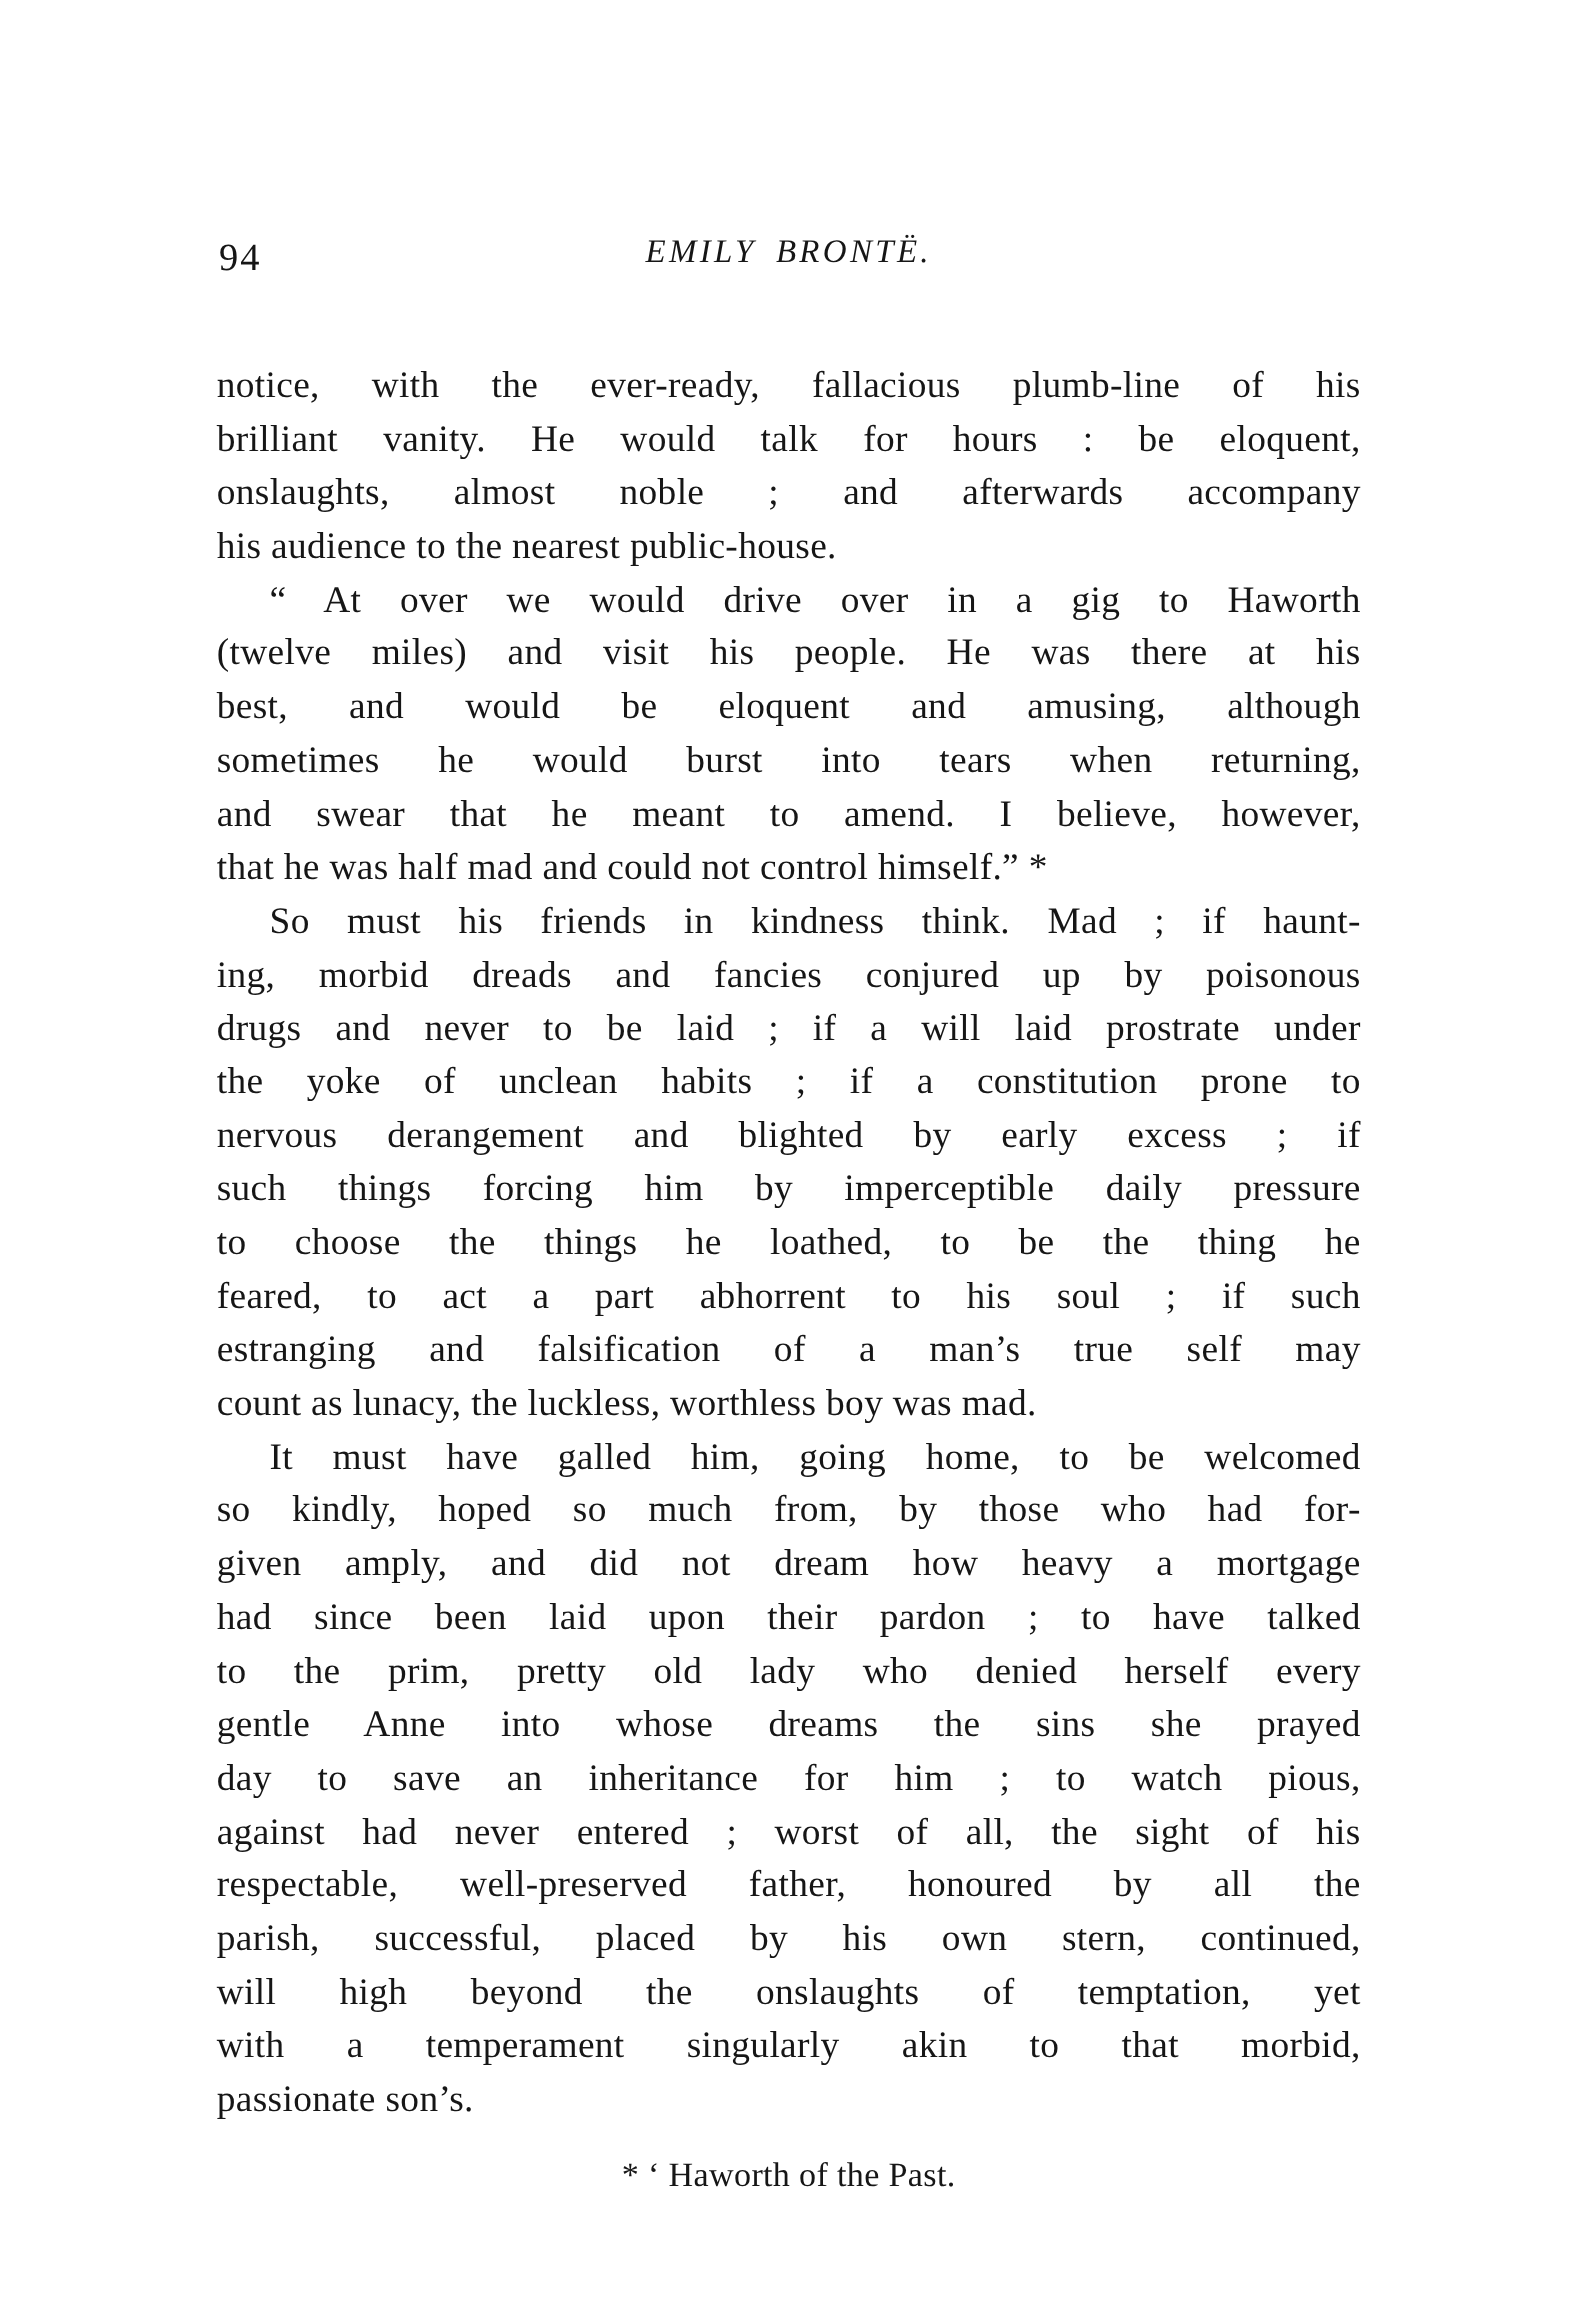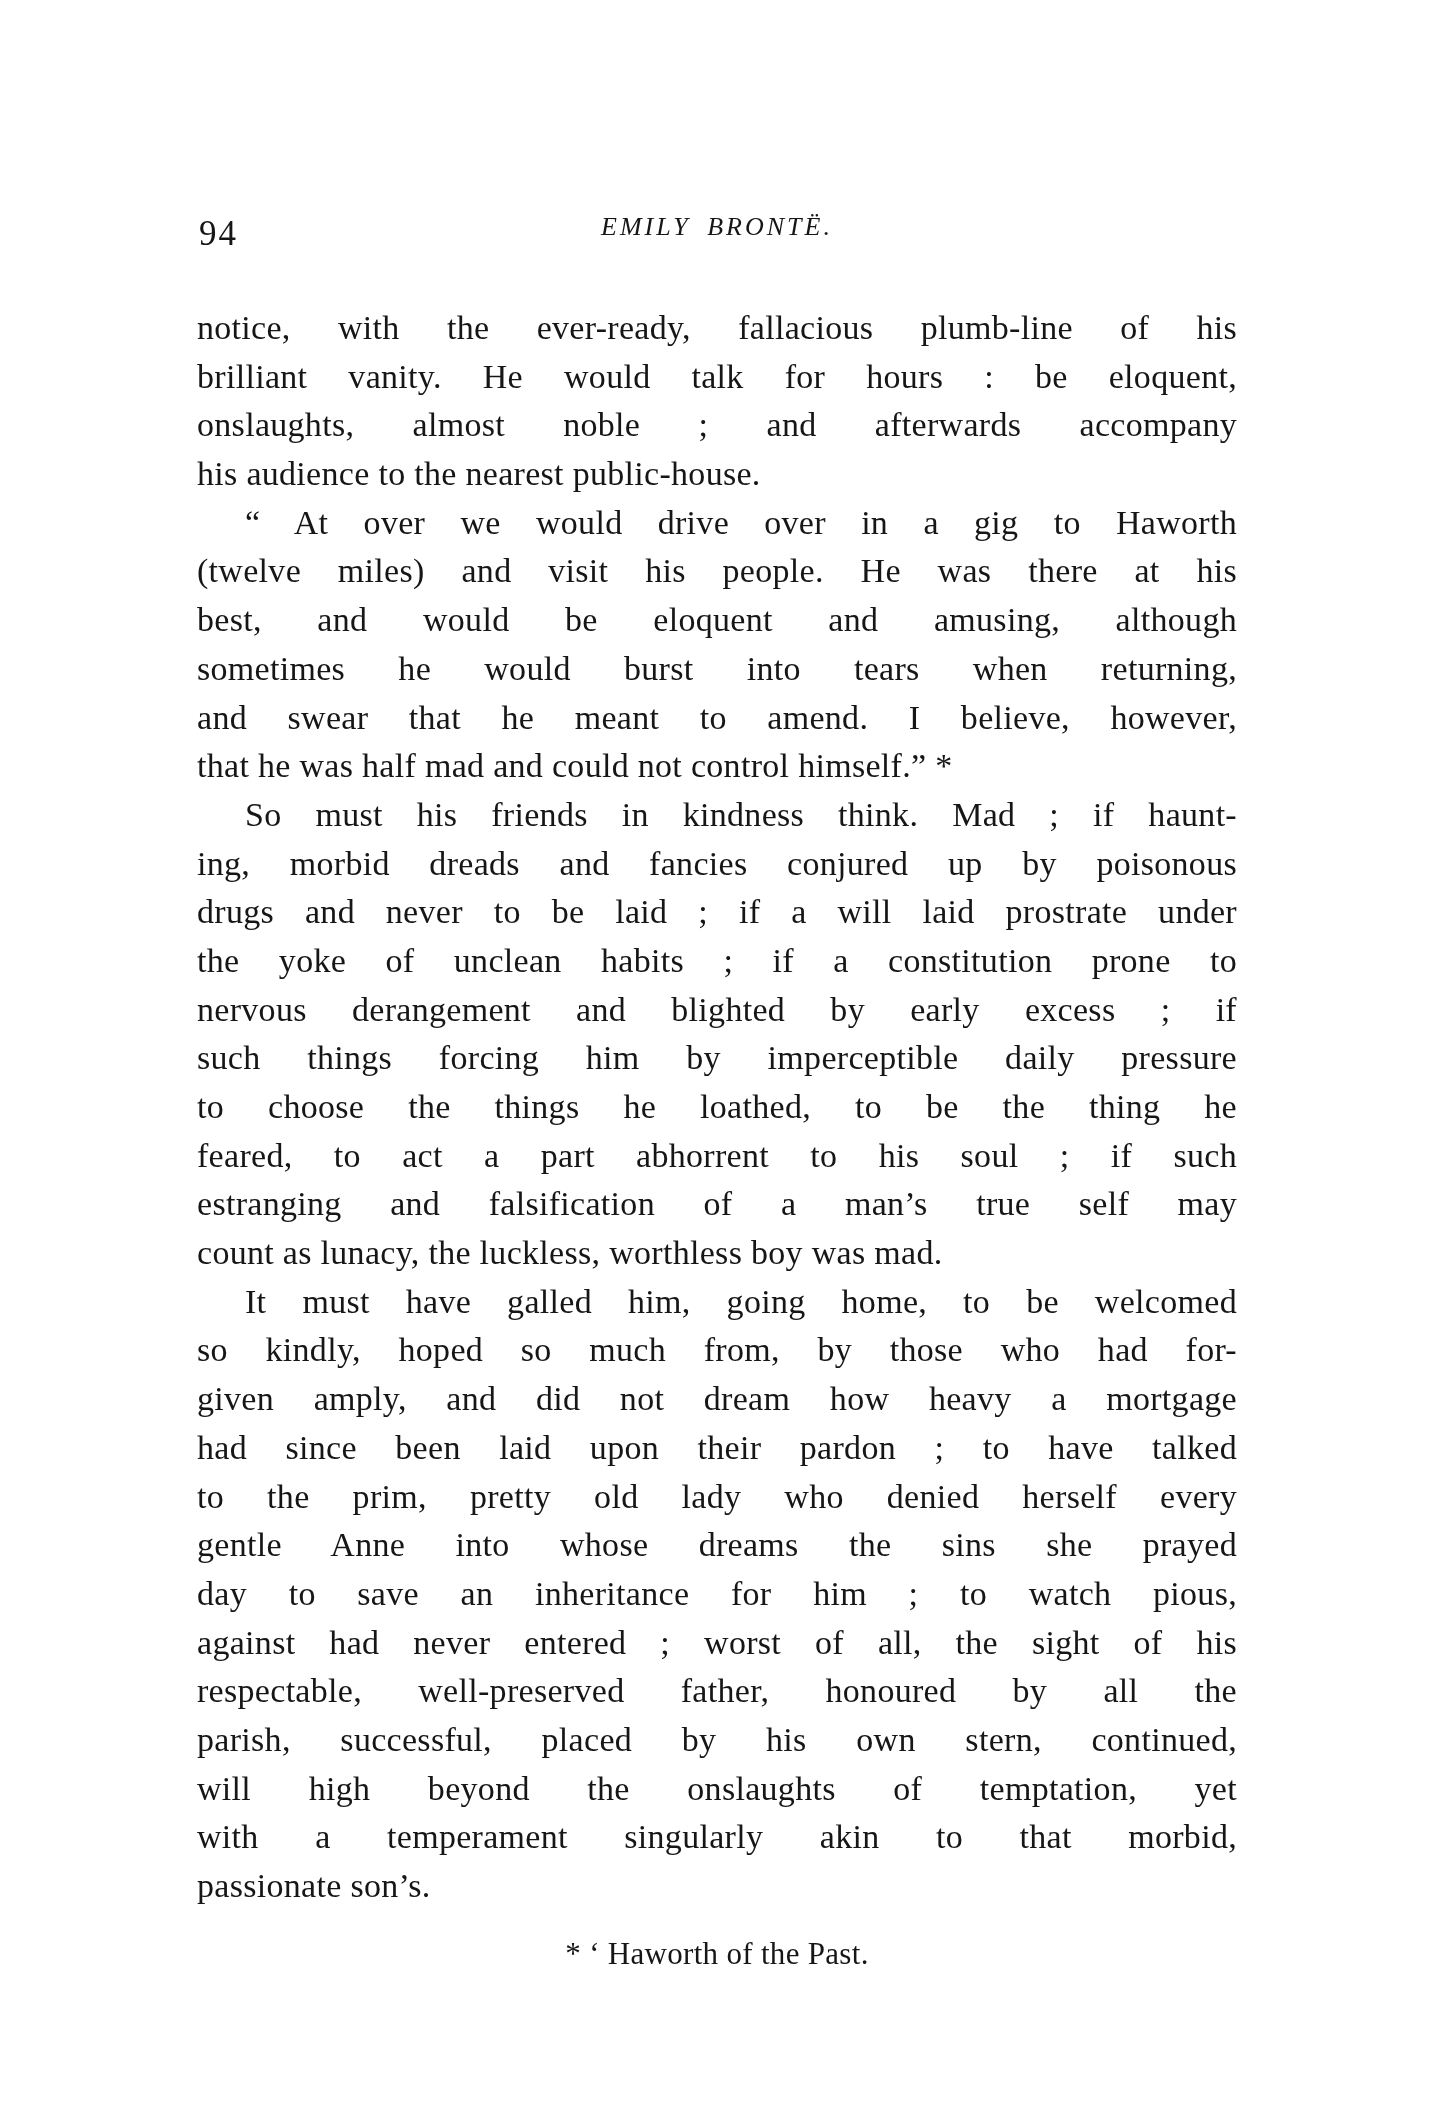--- a/index.html
+++ b/index.html
@@ -38,26 +38,26 @@
     font-size: 35px;
     letter-spacing: 2px;
   }
   .running-title {
     position: absolute;
     left: 0;
     right: 0;
     top: 0;
     text-align: center;
     font-style: italic;
-    font-size: 26px;
+    font-size: 30px;
     letter-spacing: 3px;
     word-spacing: 7px;
   }
   .body-text {
-    margin-top: 46px;
+    margin-top: 69px;
     letter-spacing: 0.3px;
   }
   .line {
     font-size: 34px;
     line-height: 48.7px;
     height: 48.7px;
     text-align: justify;
     text-align-last: justify;
     overflow: visible;
     white-space: normal;

